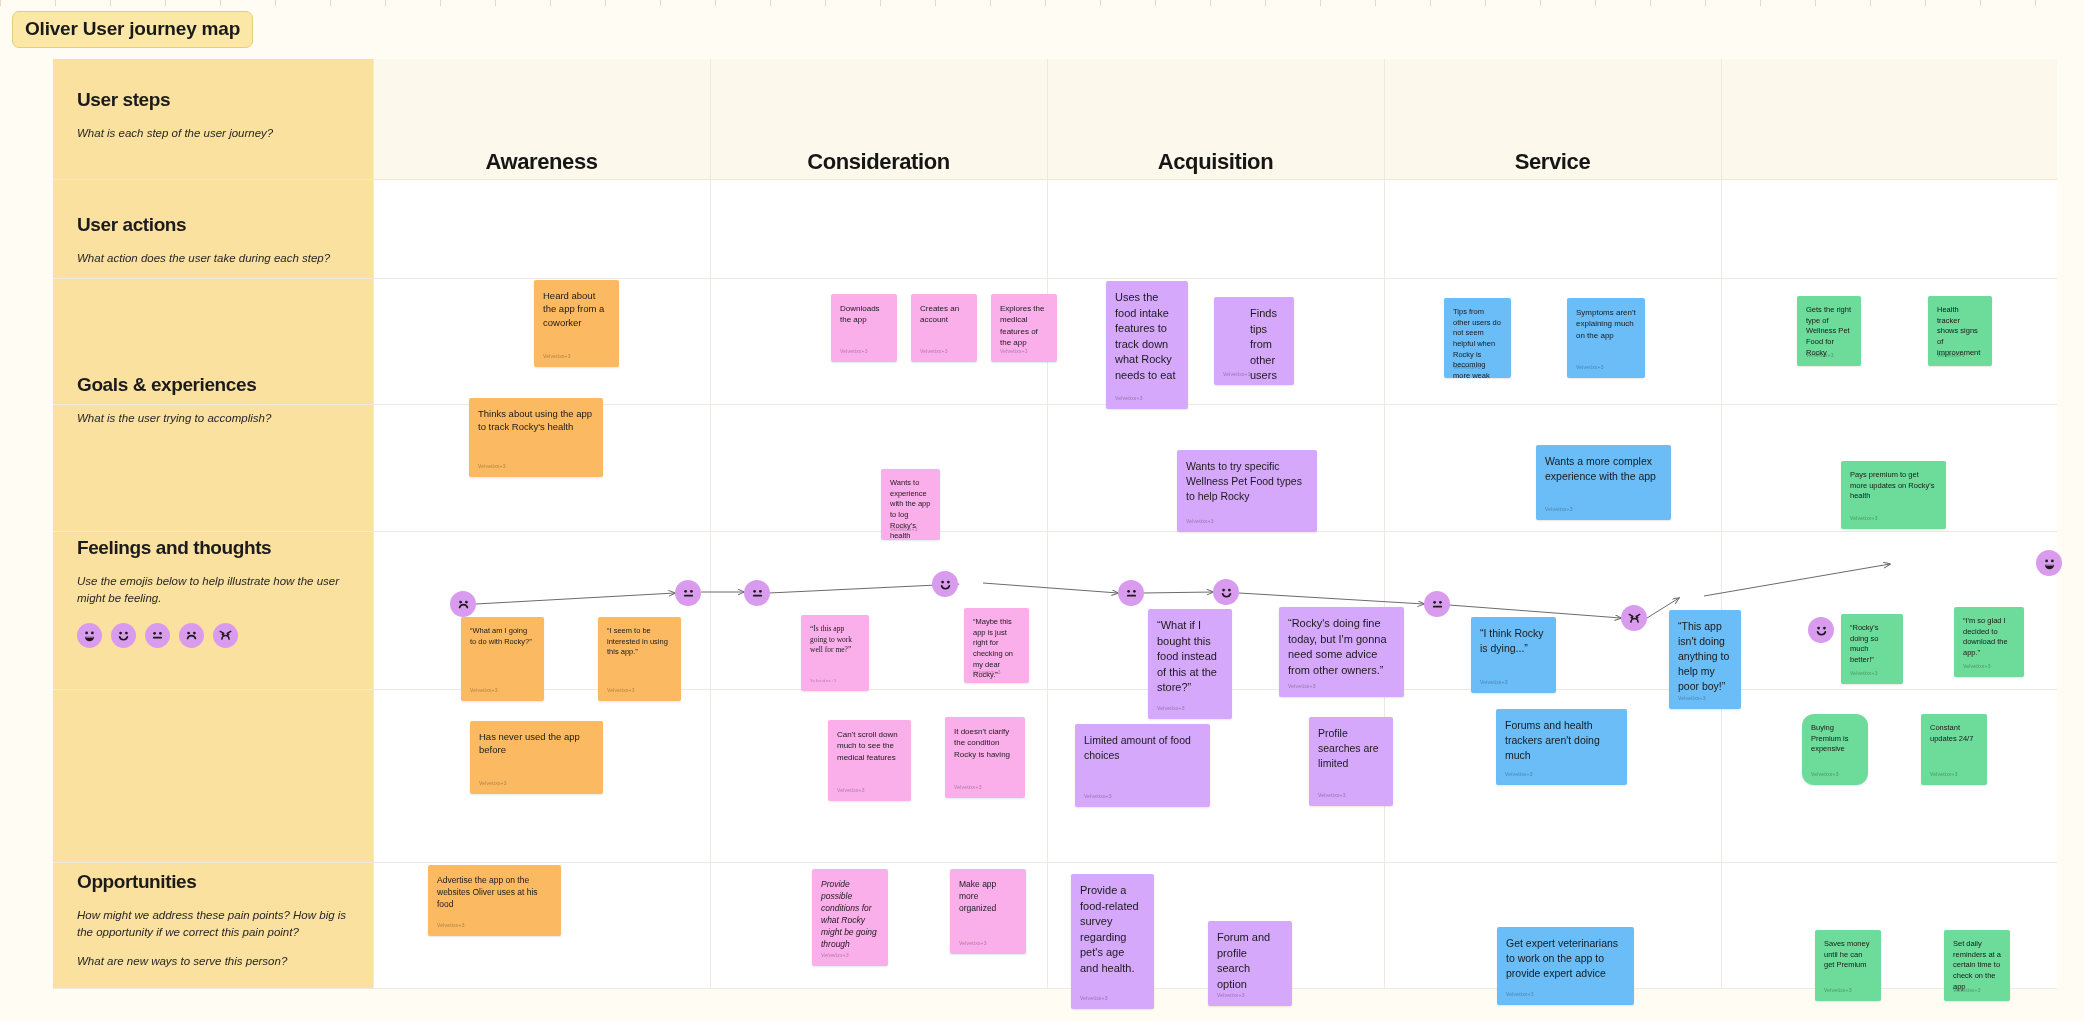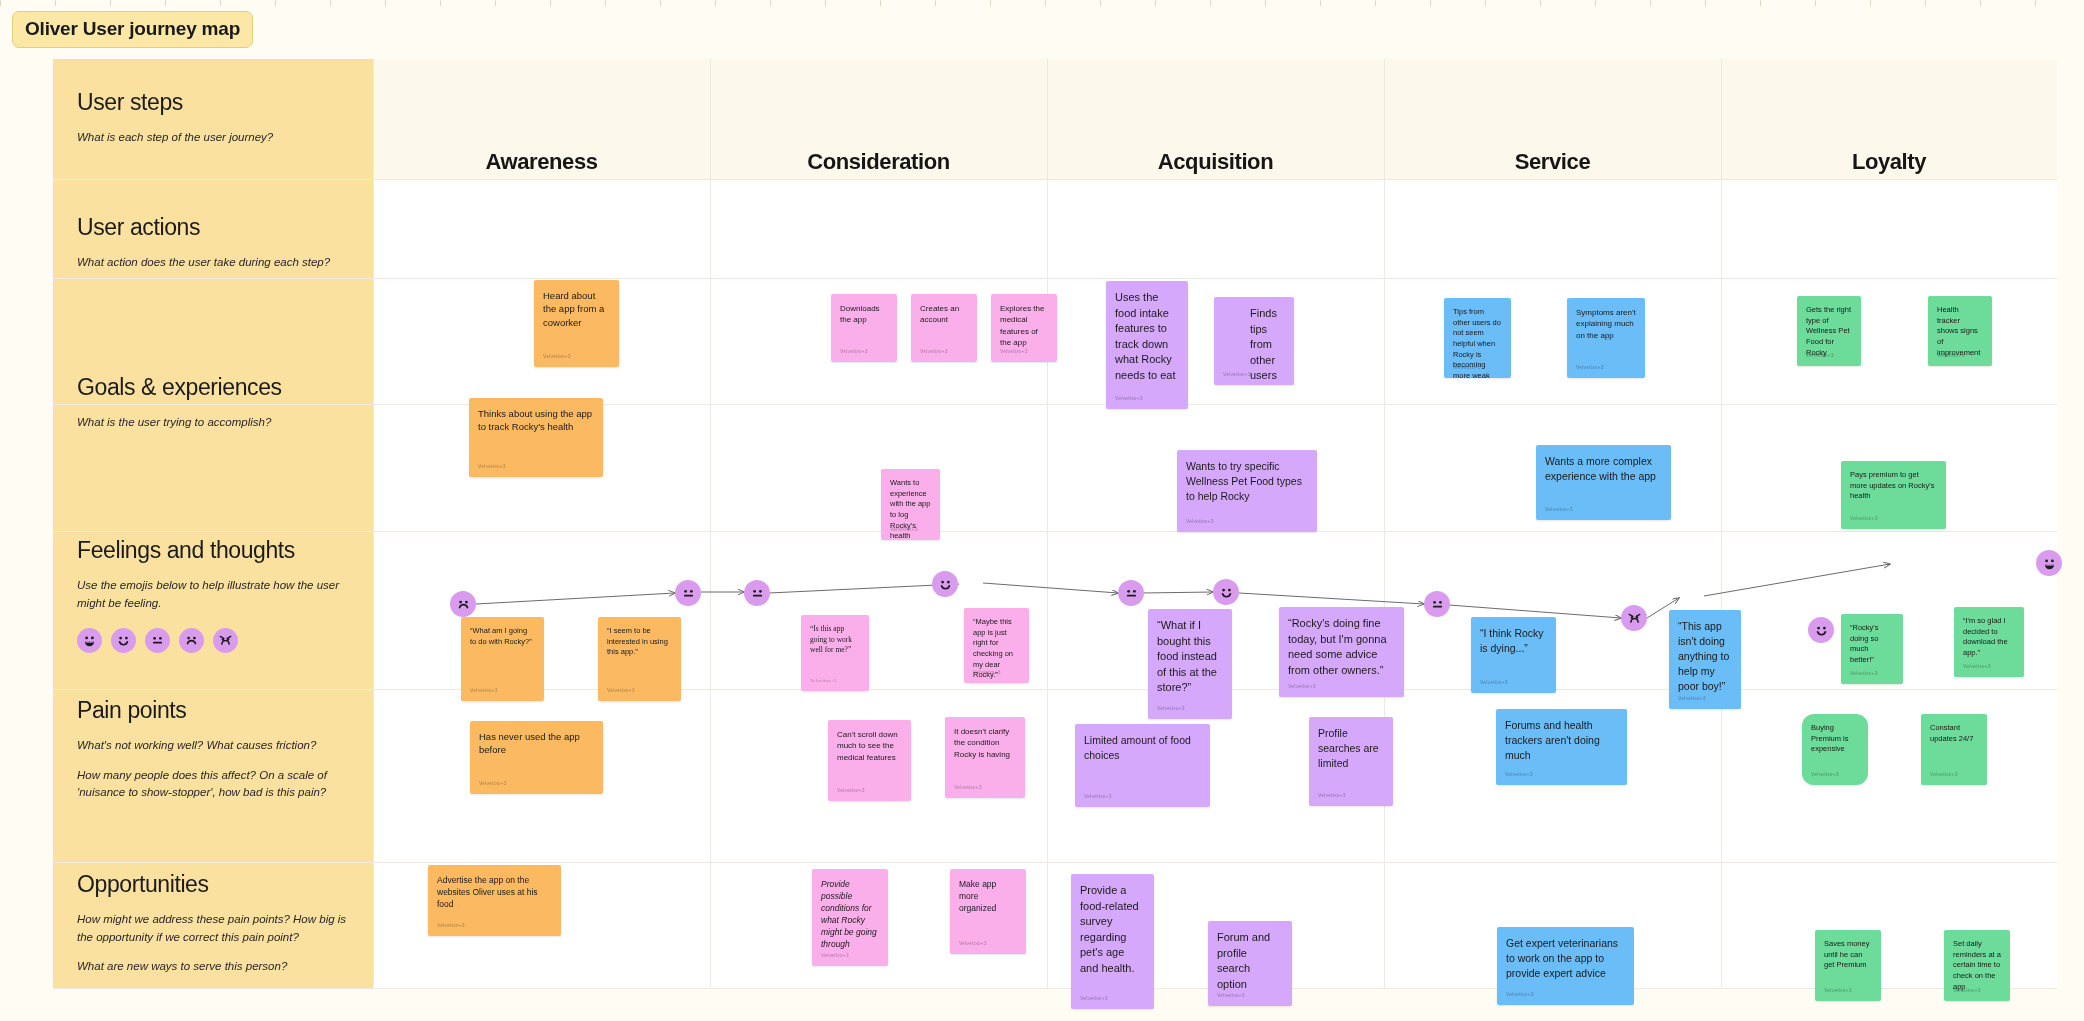--- a/index.html
+++ b/index.html
@@ -30,21 +30,21 @@
                  background: #FBE1A0; }
   .header-band { position: absolute; left: 320px; top: 0; width: 1684px; height: 120px;
                  background: #FDF8EC; }
 
   .vline { position: absolute; top: 0; width: 1px; height: 930px; background: #EFEAE0; }
   .hline { position: absolute; left: 0; width: 2004px; height: 1px; background: #EFEAE0; }
   .hline.inhdr { background: #F2E7D0; }
 
   
   .rowlabel { position: absolute; left: 0; width: 320px; padding: 0 24px; color: #1b1b1b; }
-  .rowlabel h2 { font-size: 23px; font-weight: 400; letter-spacing: -0.4px; line-height: 1.15; }
+  .rowlabel h2 { font-size: 19px; font-weight: 700; letter-spacing: -0.4px; line-height: 1.15; }
   .rowlabel .q { font-size: 11.5px; font-style: italic; line-height: 1.5; color: #262626; margin-top: 14px; }
   .rowlabel .q + .q { margin-top: 12px; }
 
   .colhead { position: absolute; top: 103px; font-size: 22px; font-weight: 700;
              color: #161616; letter-spacing: -0.4px; text-align: center; transform: translateY(-50%); }
 
   
   .note { position: absolute; border-radius: 2px; padding: 9px 9px 0 9px;
           box-shadow: 0 1px 2px rgba(0,0,0,0.10);
           color: #1a1a1a; line-height: 1.42; overflow: hidden; }
@@ -93,21 +93,20 @@
     <div class="hline" style="top:345px"></div>
     <div class="hline" style="top:472px"></div>
     <div class="hline" style="top:630px"></div>
     <div class="hline" style="top:803px"></div>
     <div class="hline" style="top:929px"></div>
 
     <div class="colhead" style="left:320px; width:337px">Awareness</div>
     <div class="colhead" style="left:657px; width:337px">Consideration</div>
     <div class="colhead" style="left:994px; width:337px">Acquisition</div>
     <div class="colhead" style="left:1331px; width:337px">Service</div>
-    <div class="colhead" style="left:1668px; width:336px">Loyalty</div>
 
     <div class="rowlabel" style="top:30px">
       <h2>User steps</h2>
       <div class="q">What is each step of the user journey?</div>
     </div>
 
     <div class="rowlabel" style="top:155px">
       <h2>User actions</h2>
       <div class="q">What action does the user take during each step?</div>
     </div>
@@ -154,25 +153,20 @@
             <svg width="17" height="17" viewBox="0 0 20 20">
               <path d="M3.8 5.2l4.2 2.2M16.2 5.2l-4.2 2.2" stroke="#1a1a1a" stroke-width="1.7" stroke-linecap="round"></path>
               <circle cx="6.9" cy="8.8" r="1.4" fill="#1a1a1a"></circle>
               <circle cx="13.1" cy="8.8" r="1.4" fill="#1a1a1a"></circle>
               <path d="M5.8 14.2a4.2 4.2 0 0 1 8.4 0" stroke="#1a1a1a" stroke-width="1.9" fill="none" stroke-linecap="round"></path>
             </svg>
           </span>
       </div>
     </div>
 
-    <div class="rowlabel" style="top:638px">
-      <h2>Pain points</h2>
-      <div class="q">What's not working well? What causes friction?</div>
-      <div class="q">How many people does this affect? On a scale of 'nuisance to show-stopper', how bad is this pain?</div>
-    </div>
 
     <div class="rowlabel" style="top:812px">
       <h2>Opportunities</h2>
       <div class="q">How might we address these pain points? How big is the opportunity if we correct this pain point?</div>
       <div class="q">What are new ways to serve this person?</div>
     </div>
 
     <div class="note n-orange" style="left:481px; top:221px; width:85px; height:87px; font-size:9.5px;">
       <span class="txt">Heard about the app from a coworker</span>
       <span class="author">Velvetixx+3</span>

